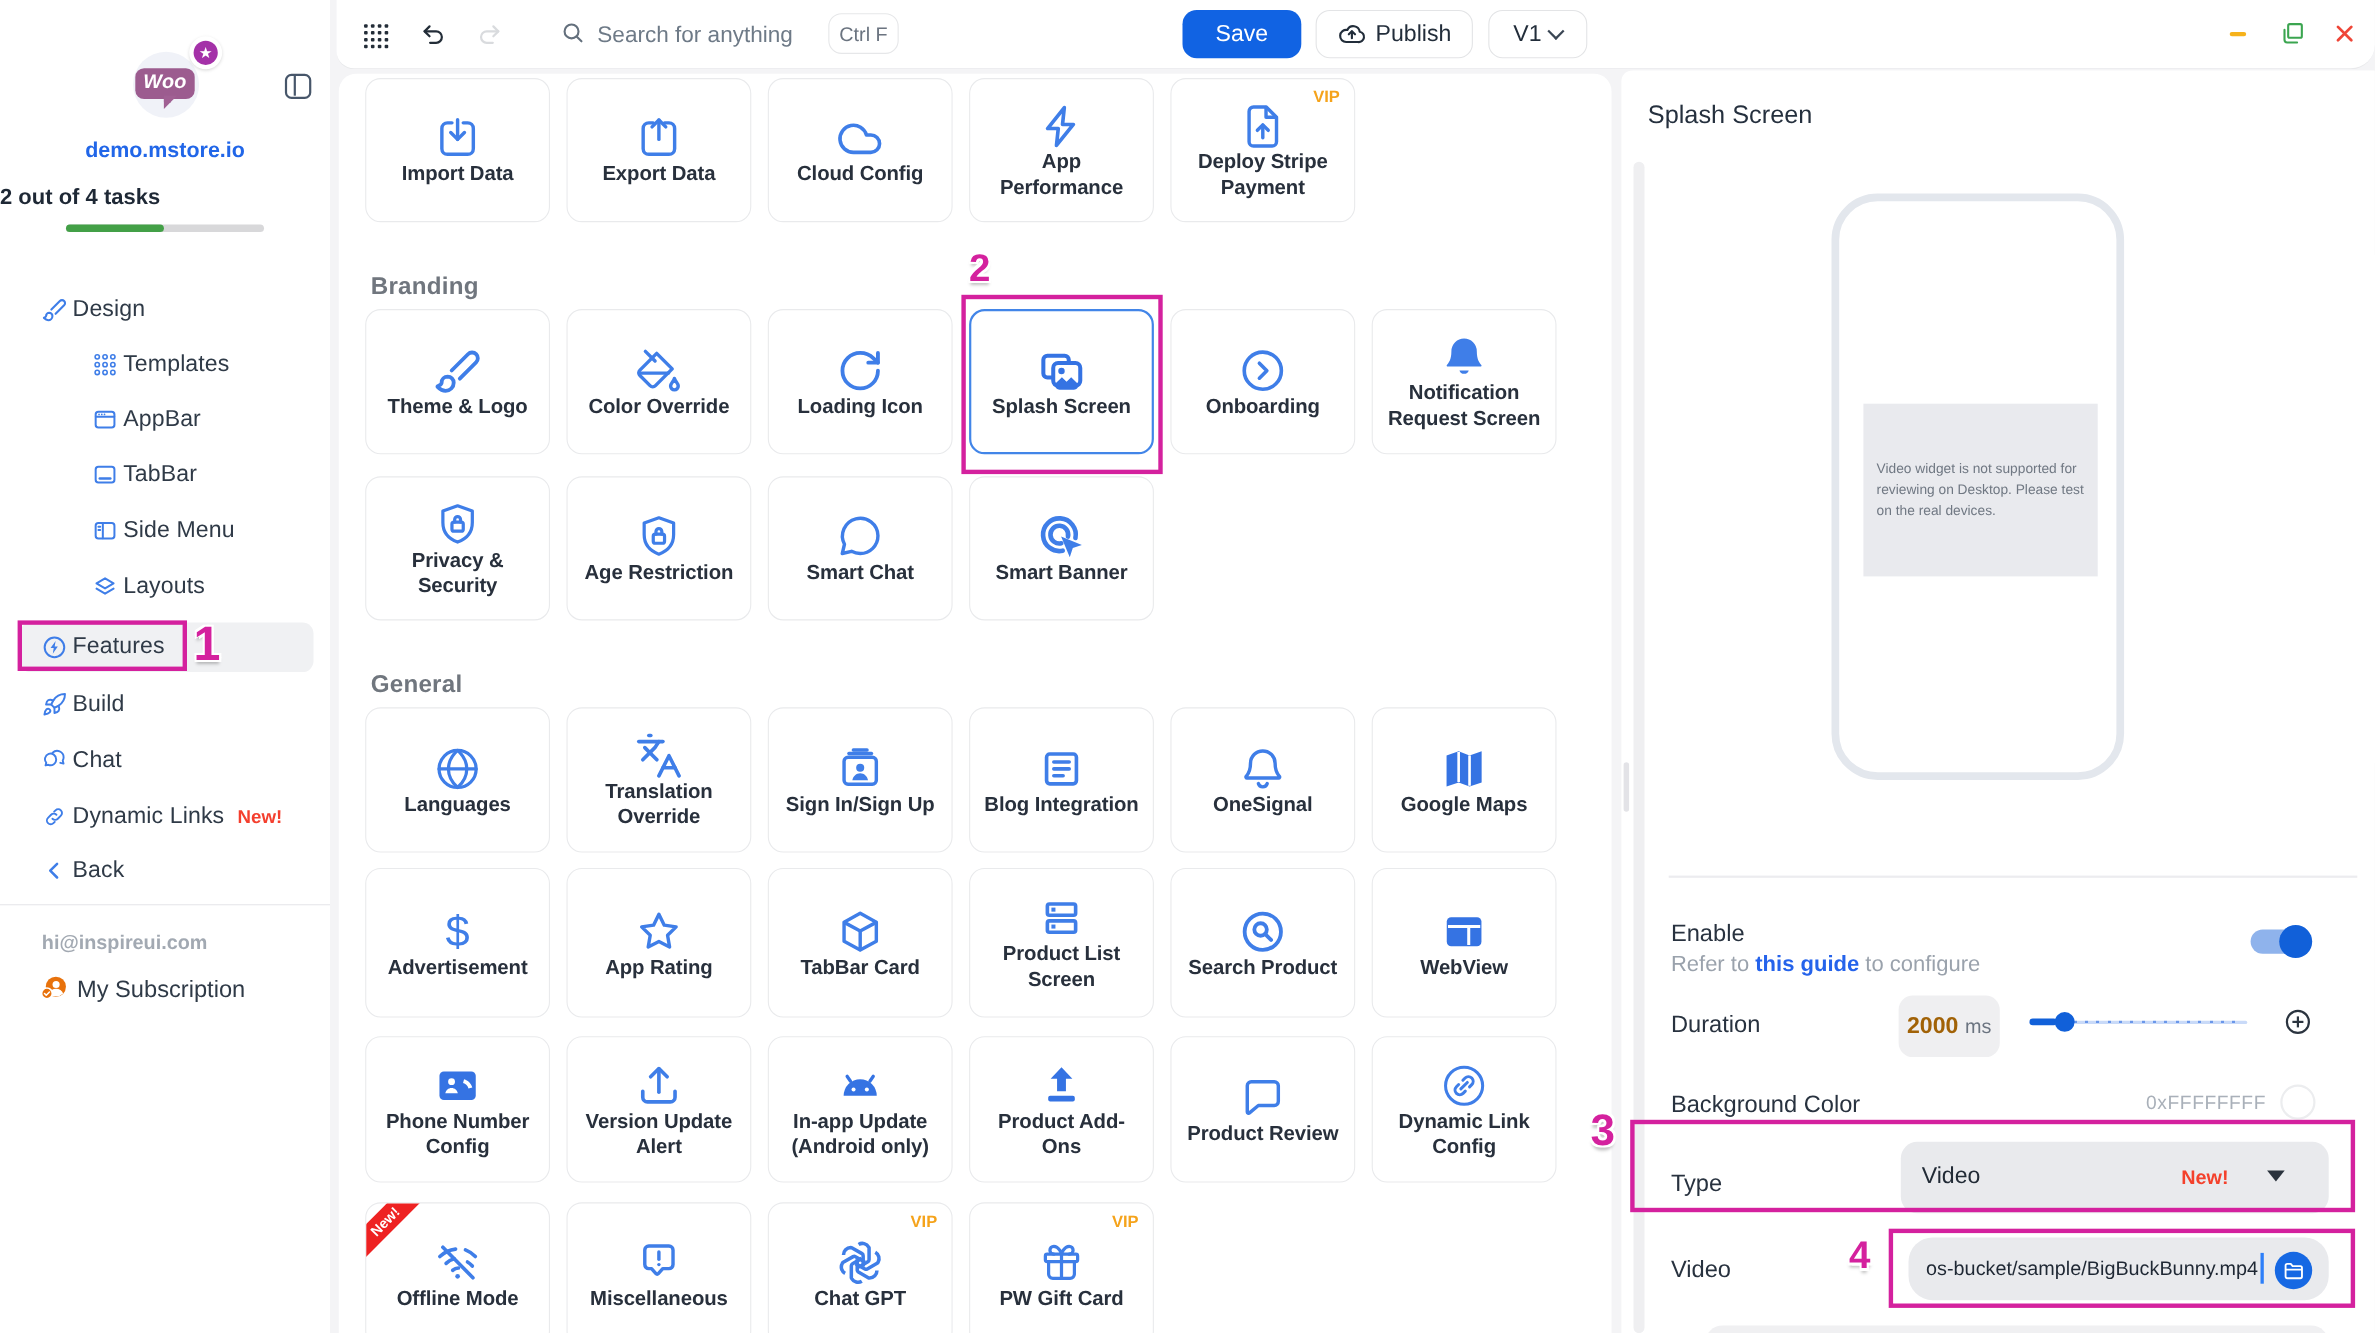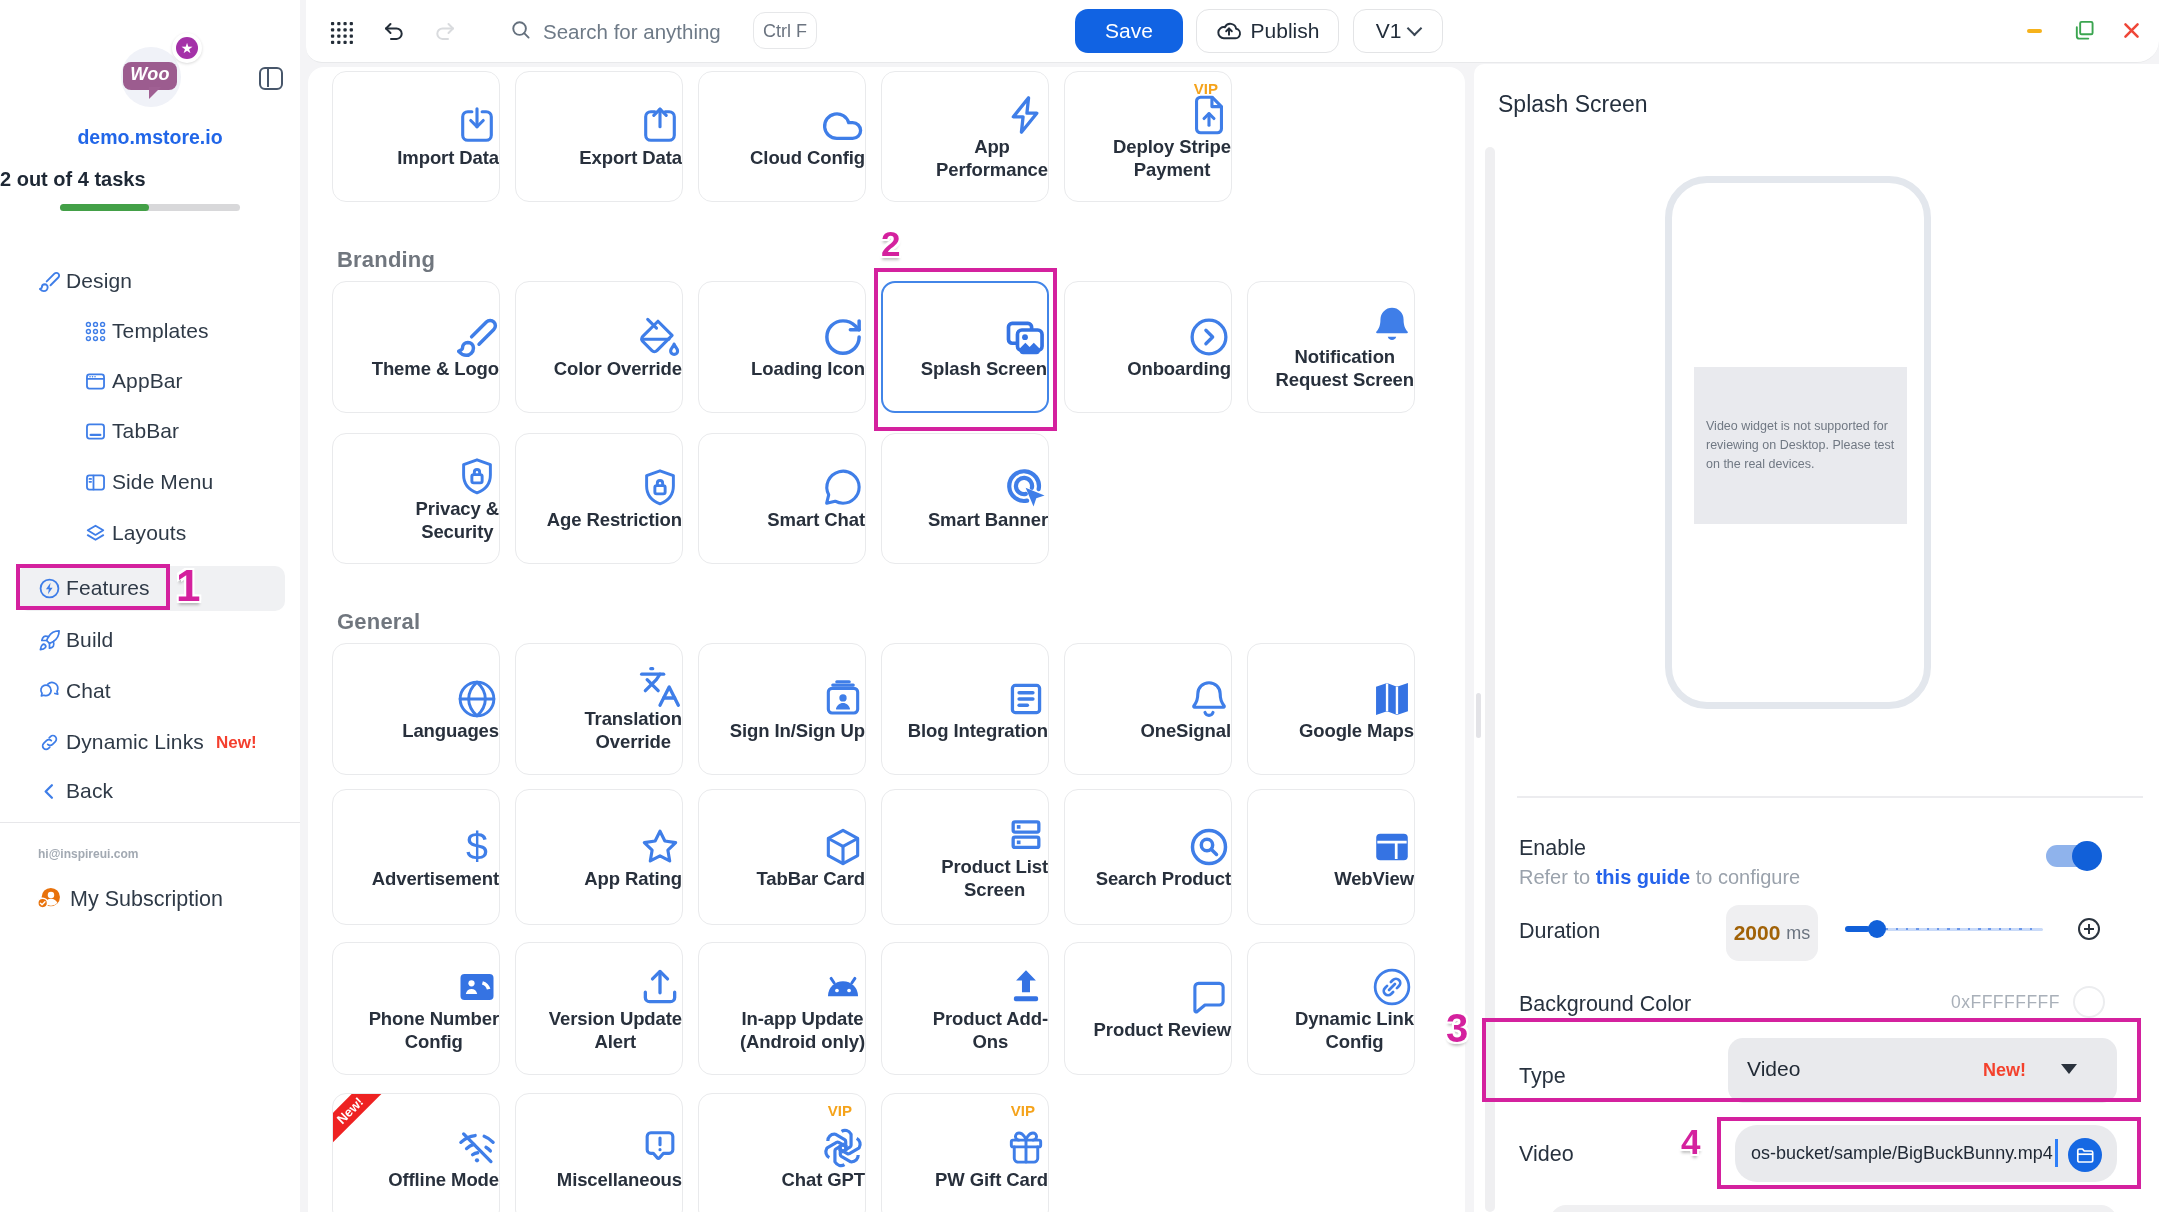--- a/index.html
+++ b/index.html
@@ -6,21 +6,21 @@
 #app {position:relative;width:2159px;height:1212px}
 
 #sidebar {position:absolute;left:0;top:0;width:300px;height:1212px;background:#fff}
 .mic {position:absolute}
 .mtx {position:absolute;font-size:21px;color:#2F3A47;font-weight:500;letter-spacing:.1px;line-height:28px}
 .newtag {position:absolute;color:#F43F2E;font-size:17px;font-weight:700}
 #featrow {position:absolute;left:18px;top:566px;width:267px;height:45px;background:#F0F1F3;border-radius:10px}
 .plabel {position:absolute;color:#D4219E;font-weight:700;font-size:37px;
   text-shadow:-2px -2px 0 #fff,2px -2px 0 #fff,-2px 2px 0 #fff,2px 2px 0 #fff,0 4px 3px rgba(0,0,0,.25)}
 #sdivider {position:absolute;left:0;top:822px;width:300px;height:1px;background:#E7E7EA}
-#email {position:absolute;left:38px;top:847px;font-size:12px;font-weight:600;color:#A2A9B2}
+#email {position:absolute;left:38px;top:847px;font-size:18px;font-weight:600;color:#A2A9B2}
 #subscr {position:absolute;left:36px;top:886px;width:25px;height:25px}
 #subtx {position:absolute;left:70px;top:887px;font-size:21.5px;color:#2F3A47;font-weight:500}
 #wlogo {position:absolute;left:121px;top:47px;width:60px;height:60px;border-radius:50%;background:#F0F2F8}
 #woobub {position:absolute;left:123px;top:62px;width:54px;height:28px;background:#9C5C8F;border-radius:8px}
 #woobub:after {content:"";position:absolute;left:26px;top:25px;border:6px solid transparent;border-top-color:#A06093;border-left-color:#A06093}
 #wootx {position:absolute;left:0;top:2px;width:54px;text-align:center;color:#fff;font-size:18px;font-weight:700;font-style:italic;letter-spacing:.3px}
 #wbadge {position:absolute;left:172px;top:33px;width:30px;height:30px;border-radius:50%;background:#fff;box-shadow:0 1px 3px rgba(0,0,0,.15)}
 #wbadge .in {position:absolute;left:4px;top:4px;width:22px;height:22px;border-radius:50%;background:#A431A8;color:#fff;font-size:14px;text-align:center;line-height:22px}
 #paneltg {position:absolute;left:259px;top:67px;width:24px;height:23px;border:2.2px solid #47566A;border-radius:6px}
 #paneltg:after {content:"";position:absolute;left:5.5px;top:-1px;width:2.2px;height:19px;background:#47566A}
@@ -36,21 +36,21 @@
 #ctrlf {position:absolute;left:447px;top:12px;height:37px;padding:0 9px;border:1.5px solid #E6E7E9;border-radius:12px;
   font-size:18px;color:#6B7480;line-height:36px}
 .btn {position:absolute;top:9px;height:44px;border-radius:13px;font-size:21px;display:flex;align-items:center;justify-content:center}
 #save {left:769px;width:108px;background:#1163E3;color:#fff;font-weight:500}
 #publish {left:890px;width:143px;background:#fff;border:1.5px solid #E3E4E6;color:#222D3A;font-weight:500;gap:9px}
 #v1 {left:1047px;width:90px;background:#fff;border:1.5px solid #E3E4E6;color:#222D3A;font-weight:500;gap:8px}
 .chev {width:11px;height:11px;border-right:2.2px solid #3A4654;border-bottom:2.2px solid #3A4654;transform:rotate(45deg);margin-top:-6px}
 
 #canvas {position:absolute;left:308px;top:67px;width:1157px;height:1145px;background:#fff;border-radius:16px 16px 0 0;overflow:hidden}
 .card {position:absolute;background:#fff;border:1.5px solid #E9EAEC;border-radius:14px;overflow:hidden;
-  display:flex;flex-direction:column;align-items:flex-end;justify-content:center}
+  display:flex;flex-direction:column;align-items:center;justify-content:center}
 .card .clb {margin-top:-2px}
 .card.sel {border:2.5px solid #4285E8}
 
 .cic {height:44px}
 .clb {font-size:18.5px;font-weight:700;color:#28303C;text-align:center;line-height:23px;letter-spacing:-.1px}
 .vip {position:absolute;top:8px;right:13px;color:#F5A31B;font-size:15px;font-weight:700}
 .ribbon {position:absolute;left:-28px;top:6px;width:90px;height:21px;background:#EE2222;color:#fff;
   font-size:13px;font-weight:700;text-align:center;line-height:21px;transform:rotate(-45deg)}
 .shead {position:absolute;font-size:22px;font-weight:700;color:#70767E;letter-spacing:.2px}
 

